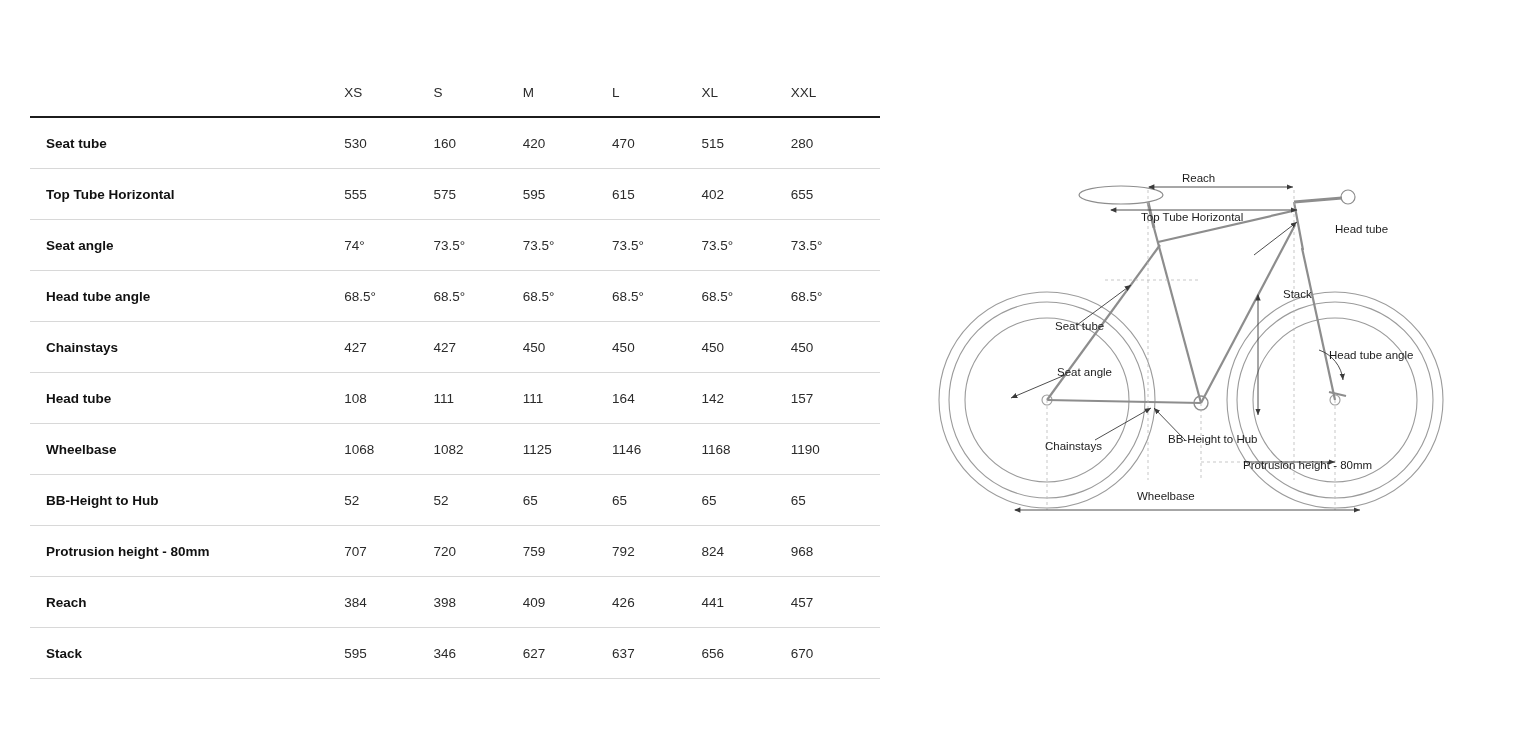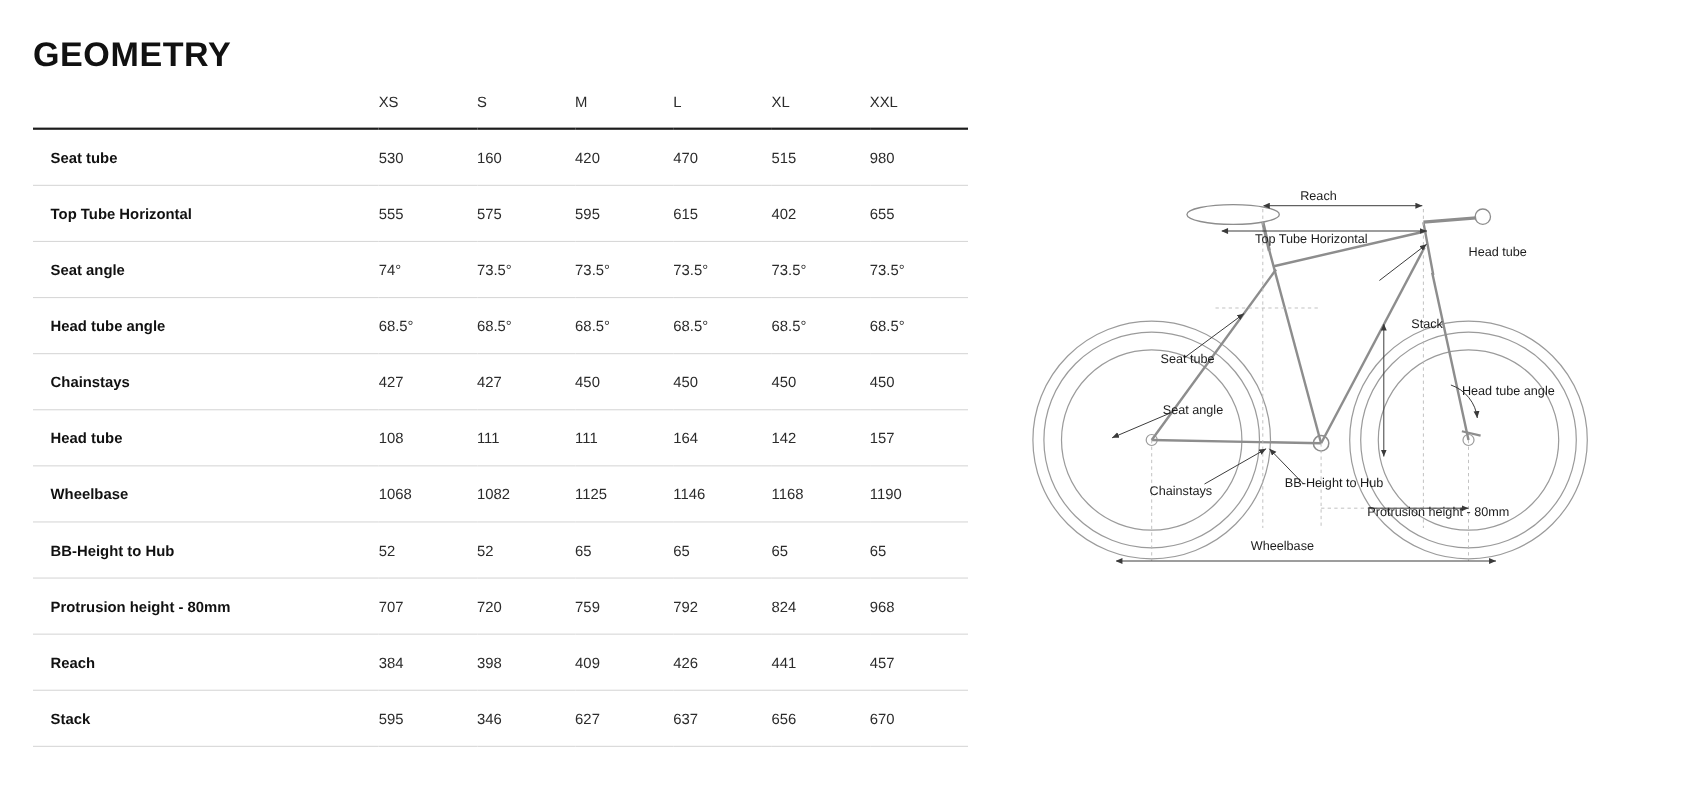--- a/index.html
+++ b/index.html
@@ -82,21 +82,20 @@
     font-family: "Liberation Sans", sans-serif;
     font-size: 11.5px;
     fill: #1c1c1c;
   }
 </style>
 </head>
 <body>
 
 <div class="page">
 
-  <div class="title">GEOMETRY</div>
 
   <table class="geo-table">
     <thead>
       <tr>
         <th class="col-label"></th>
         <th class="col-v">XS</th>
         <th class="col-v">S</th>
         <th class="col-v">M</th>
         <th class="col-v">L</th>
         <th class="col-v">XL</th>
@@ -104,21 +103,21 @@
       </tr>
     </thead>
     <tbody>
       <tr>
         <td class="rowlabel">Seat tube</td>
         <td>530</td>
         <td>160</td>
         <td>420</td>
         <td>470</td>
         <td>515</td>
-        <td>980</td>
+        <td>280</td>
       </tr>
       <tr>
         <td class="rowlabel">Top Tube Horizontal</td>
         <td>555</td>
         <td>575</td>
         <td>595</td>
         <td>615</td>
         <td>402</td>
         <td>655</td>
       </tr>

